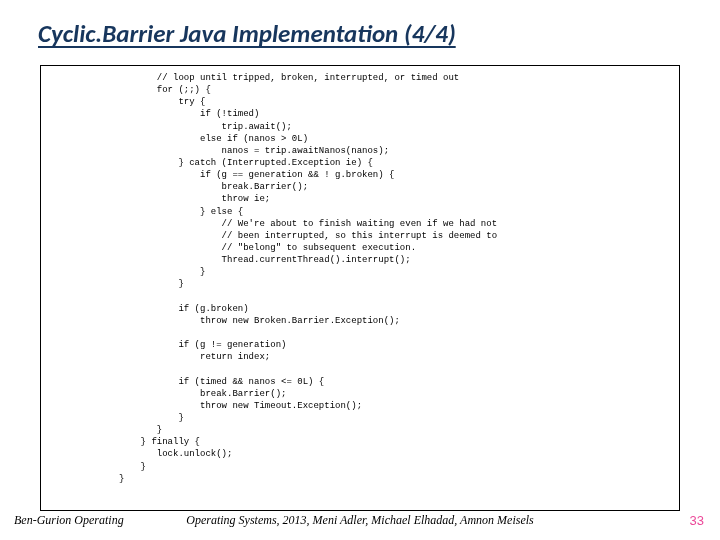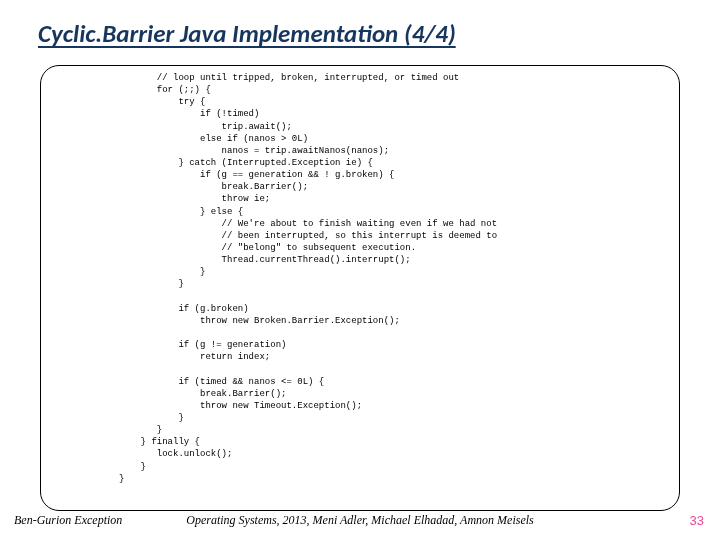--- a/index.html
+++ b/index.html
@@ -1,15 +1,15 @@
 <!DOCTYPE html>
 <html><head>
 <meta charset="utf-8">
 <style>
-  * { margin: 0; padding: 0; box-sizing: border-box; border-radius: 19px; }
+  * { margin: 0; padding: 0; box-sizing: border-box; }
   html, body { width: 720px; height: 540px; background: #fff; font-family: Georgia, 'Times New Roman', serif; overflow: hidden; }
   .slide { width: 720px; height: 540px; position: relative; padding: 18px 30px 0 30px; }
   .title {
     color: #17365d;
     font-family: Calibri, Arial, sans-serif;
     font-size: 25px;
     font-style: italic;
     font-weight: 700;
     text-decoration: underline;
     text-underline-offset: 4px;
@@ -104,17 +104,17 @@
                throw new Timeout.Exception();
            }
        }
     } finally {
        lock.unlock();
     }
 }</pre>
   </div>
 
   <div class="footer">
-    <div class="footer-left">Ben-Gurion Exception</div>
+    <div class="footer-left">Ben-Gurion Operating</div>
     <div class="footer-center">Operating Systems, 2013, Meni Adler, Michael Elhadad, Amnon Meisels</div>
     <div class="footer-right">33</div>
   </div>
 </div>
 
 </body></html>

